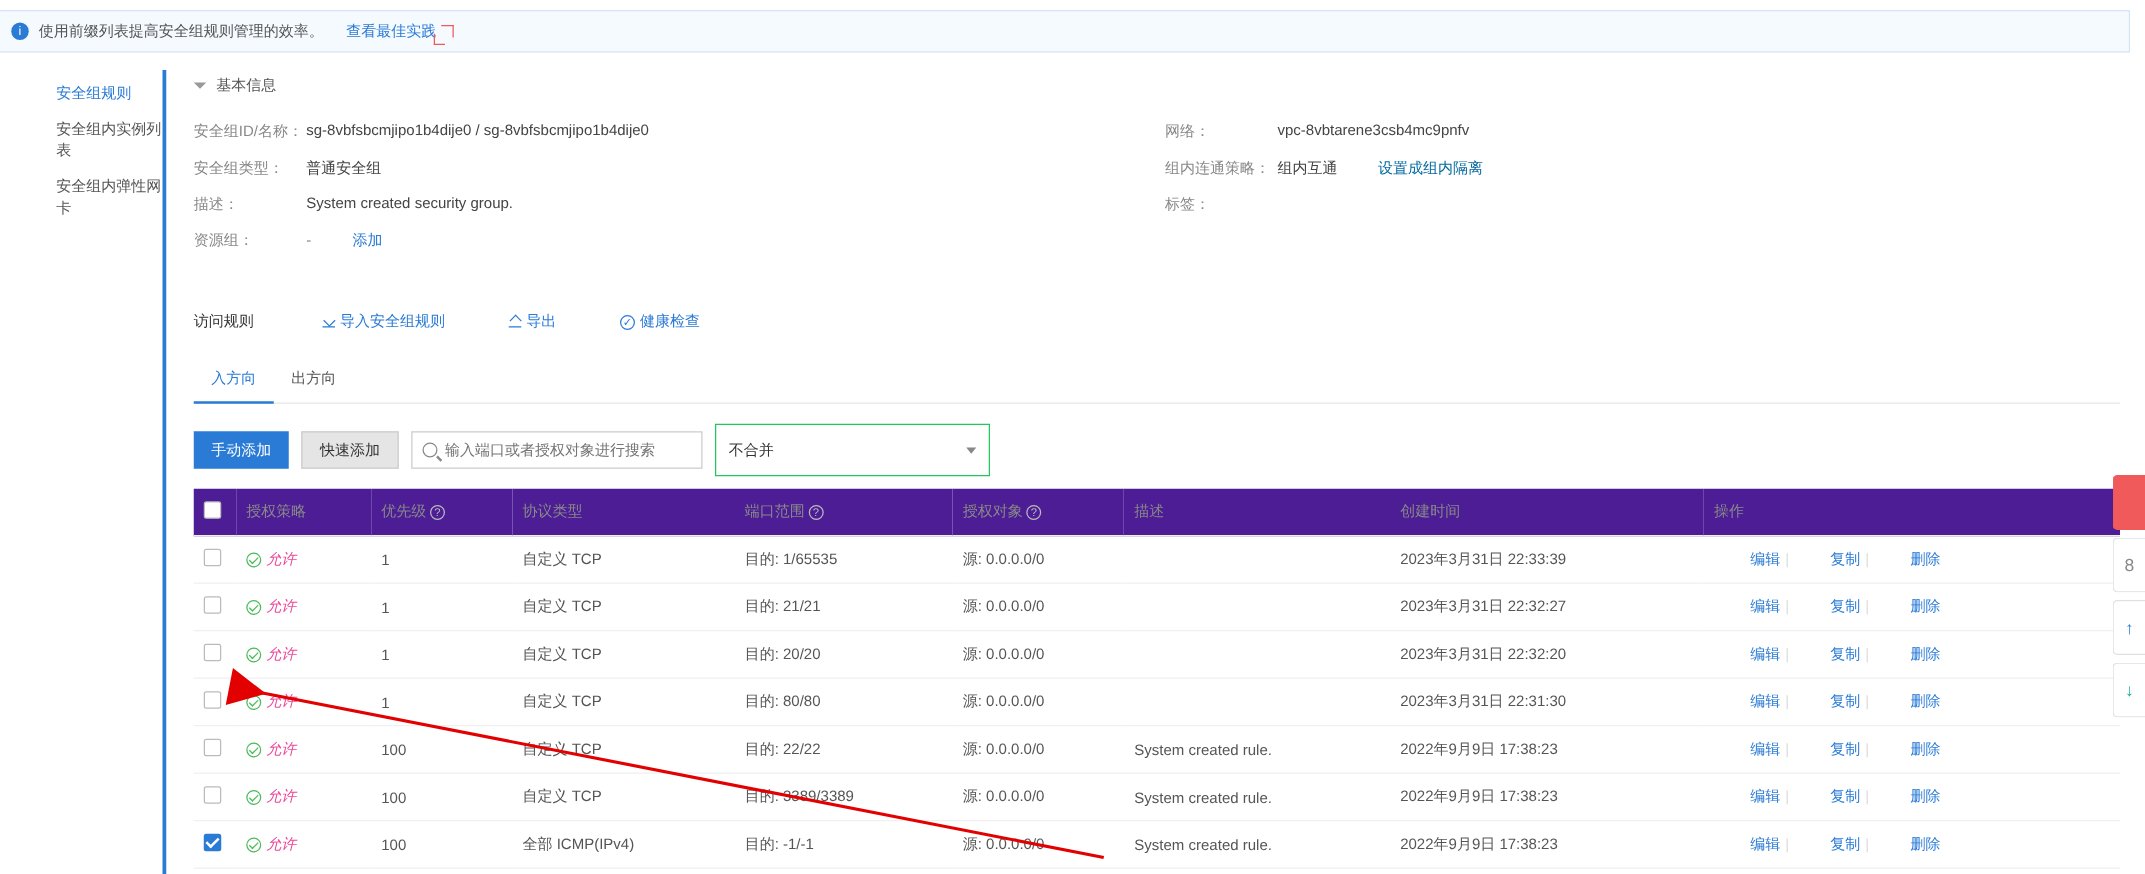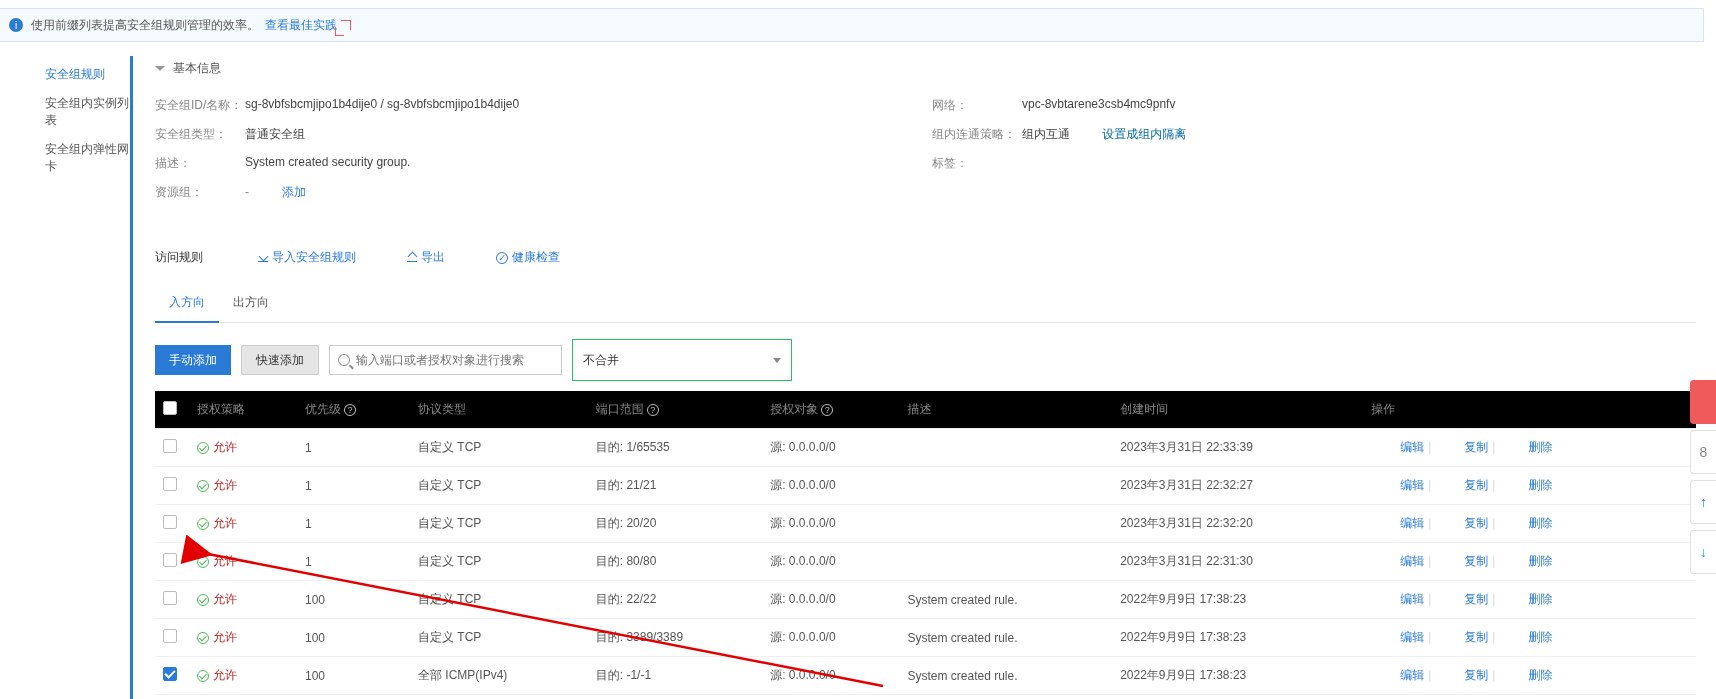--- a/index.html
+++ b/index.html
@@ -3,21 +3,21 @@
 <meta charset="utf-8">
 <style>
   * { box-sizing: border-box; margin: 0; padding: 0; }
   html, body { font-family: "Microsoft YaHei","PingFang SC",Arial,sans-serif; font-size: 12px; color: #333; background: #fff; }
   body { width: 1716px; }
   a { text-decoration: none; margin-left: 29px; }
 
   
   .notice-bar { display: flex; align-items: center; height: 34px; padding: 0 12px; background: #f5faff; border: 1px solid #d6e4f4; margin: 8px 12px 0 -4px; color: #555; }
   .notice-bar .info-icon { width: 14px; height: 14px; border-radius: 50%; background: #2a7bd6; color: #fff; display: inline-flex; align-items: center; justify-content: center; font-size: 10px; margin-right: 8px; }
-  .notice-bar .best-link { color: #2a7bd6; margin-left: 6px; }
+  .notice-bar .best-link { color: #2a7bd6; margin-left: 18px; }
   .notice-bar .ext-icon { display:inline-block; width:10px; height:10px; border:1px solid #f05a5a; border-left:none; border-bottom:none; margin-left:4px; position:relative; }
   .notice-bar .ext-icon::after { content:""; position:absolute; left:-6px; bottom:-6px; width:8px; height:8px; border-left:1px solid #f05a5a; border-bottom:1px solid #f05a5a; }
 
   .layout { display: flex; }
 
   
   .side-nav { width: 130px; padding: 18px 0 0 16px; }
   .side-nav .nav-item { display:block; padding: 6px 0; color:#555; cursor:pointer; }
   .side-nav .nav-item.active { color:#2a7bd6; }
 
@@ -56,26 +56,26 @@
   .btn-primary { background:#2a7bd6; color:#fff; border:none; height:30px; padding:0 14px; cursor:pointer; font-size:12px; }
   .btn-outline { background:#e5e5e5; color:#333; border:1px solid #ccc; height:30px; padding:0 14px; cursor:pointer; font-size:12px; }
   .search-wrap { display:flex; align-items:center; border:1px solid #ccc; height:30px; width:233px; padding:0 8px; color:#888; }
   .search-wrap .mag { width:12px; height:12px; border:1.5px solid #888; border-radius:50%; position:relative; margin-right:6px; }
   .search-wrap .mag::after { content:""; position:absolute; width:5px; height:1.5px; background:#888; transform:rotate(45deg); right:-5px; bottom:-2px; }
   .search-wrap input { border:none; outline:none; flex:1; font-size:12px; }
   .select-wrap { display:flex; align-items:center; justify-content:space-between; border:1px solid #22c55e; height:42px; width:220px; padding:0 10px; cursor:pointer; }
   .select-wrap .caret { width:0; height:0; border-style:solid; border-width:5px 4px 0 4px; border-color:#888 transparent transparent transparent; }
 
   table.rules { width:100%; border-collapse:collapse; }
-  table.rules th { text-align:left; font-weight:normal; color:#888; background:#000000; padding:10px 8px; border-bottom:1px solid #eee; white-space:nowrap; }
+  table.rules th { text-align:left; font-weight:normal; color:#888; background:#4c1d95; padding:10px 8px; border-bottom:1px solid #eee; white-space:nowrap; }
   table.rules td { padding:10px 8px; border-bottom:1px solid #f0f0f0; color:#555; white-space:nowrap; }
   .chk { width:14px; height:14px; border:1px solid #bbb; border-radius:2px; display:inline-block; cursor:pointer; background:#fff; position:relative; }
   .chk.checked { background:#2a7bd6; border-color:#2a7bd6; }
   .chk.checked::after { content:""; position:absolute; left:3px; top:0px; width:4px; height:8px; border:solid #fff; border-width:0 2px 2px 0; transform:rotate(45deg); }
-  .policy-cell { display:inline-flex; align-items:center; color:#b91c1c; }
+  .policy-cell { display:inline-flex; align-items:center; color:#ec4899;font-style:italic; }
   .policy-cell .allow-icon { width:12px; height:12px; border:1.5px solid #4cbb5a; border-radius:50%; margin-right:4px; display:inline-flex; align-items:center; justify-content:center; }
   .policy-cell .allow-icon::after { content:""; width:3px; height:6px; border:solid #4cbb5a; border-width:0 1.5px 1.5px 0; transform:rotate(45deg); margin-bottom:1px; }
   .help-icon { display:inline-flex; width:12px; height:12px; border:1px solid #bbb; border-radius:50%; color:#bbb; font-size:9px; align-items:center; justify-content:center; margin-left:3px; }
   .op-link { color:#2a7bd6; cursor:pointer; }
   .op-sep { color:#ddd; margin:0 4px; }
   .col-chk { width:34px; }
 
   
   .arrow-layer { position:relative; }
   .arrow-svg { position:absolute; left:0; top:0; pointer-events:none; }

